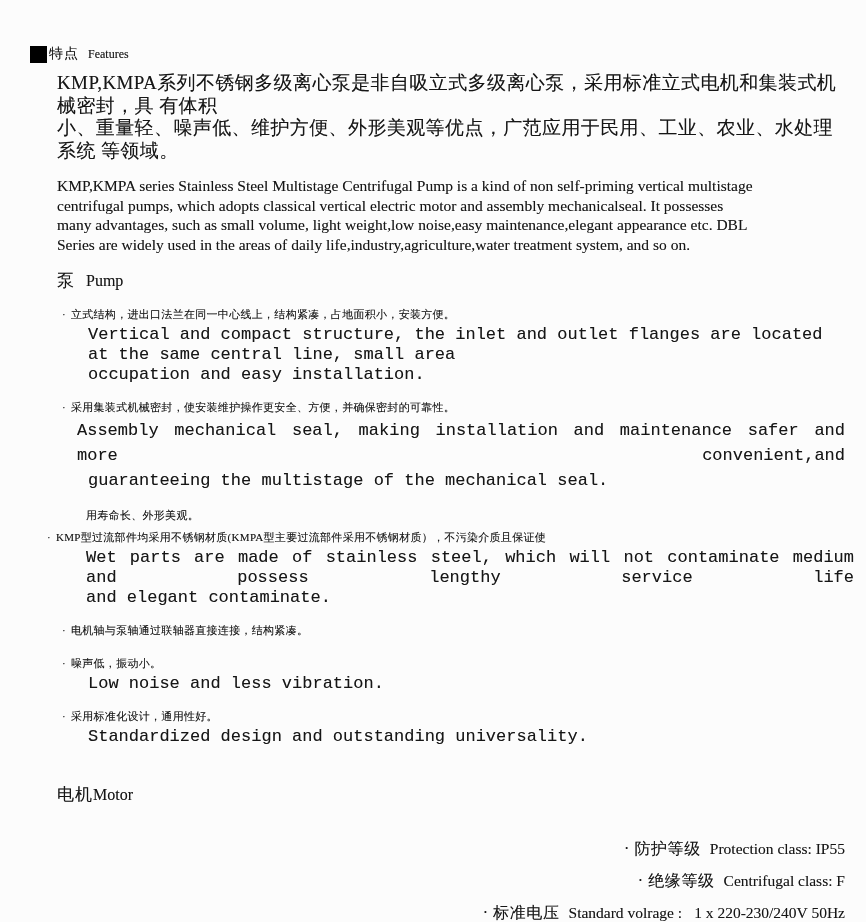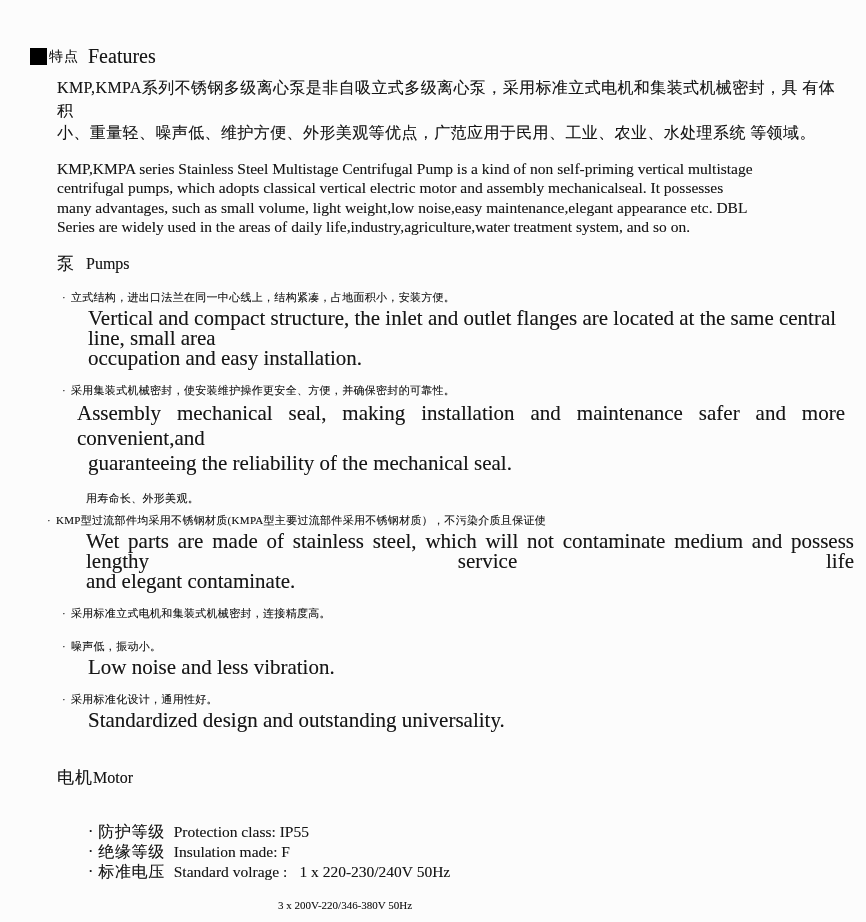--- a/index.html
+++ b/index.html
@@ -12,25 +12,25 @@
     color: #161616;
     text-shadow: 0 0 0.5px rgba(30,30,30,.4);
     overflow: hidden;
   }
   .page { padding: 45px 21px 0 30px; }
 
   
   .features-header { display: flex; align-items: center; }
   .sq { width: 17px; height: 17px; background: #000; flex: 0 0 auto; margin-right: 2px; }
   .features-header .cn { font-size: 14px; letter-spacing: 1px; }
-  .features-header .en { font-size: 20px; margin-left: 9px; }
+  .features-header .en { font-size: 12px; margin-left: 9px; }
 
   .intro-cn {
     margin: 9px 0 0 27px;
-    font-size: 16px; line-height: 22.5px;
+    font-size: 19px; line-height: 22.5px;
     letter-spacing: 0.4px;
     white-space: pre-line;
   }
   .intro-en {
     margin: 14px 0 0 27px;
     font-size: 15.5px; line-height: 19.5px;
     white-space: pre-line;
   }
 
   
@@ -40,29 +40,29 @@
   .section-header.tight .en { margin-left: 0; text-align: right; }
 
   
   .bullets { margin-left: 32px; }
   .bullet { margin-top: 11px; }
   .cn-line { font-size: 11px; line-height: 22px; letter-spacing: 0.3px; }
   .dot { margin-right: 5px; }
   .bullet.outdent { margin-left: -15px; }
   .bullet.outdent .en-line, .bullet.outdent .cn-cont { margin-left: 39px; }
   .cn-cont { margin-left: 13px; }
-  .en-line { margin-left: 26px; font-size: 21px; line-height: 20px; }
+  .en-line { margin-left: 26px; font-size: 17px; line-height: 20px; font-family: Liberation Mono, monospace; }
   .en-justify { text-align: justify; text-align-last: justify; margin-left: 15px; width: 768px; }
   .en-spread { word-spacing: 4.5px; letter-spacing: 0.3px; }
   .bullet.roomy .en-line { line-height: 25px; }
 
   
   .motor-header { margin-top: 36px; }
   .motor-items { margin-left: 58px; margin-top: 33px; }
-  .motor-item { font-size: 16px; line-height: 20px; }
+  .motor-item { margin-top: 12px; font-size: 16px; line-height: 20px; text-align: right; }
   .motor-item .cn { letter-spacing: 0.6px; }
   .motor-item .en { font-size: 15.5px; margin-left: 9px; }
   .motor-item .val { margin-left: 12px; }
   .voltage-line { margin-left: 248px; margin-top: 13px; font-size: 11px; line-height: 20px; }
 </style>
 </head>
 <body>
 
 <div class="page">
 
@@ -74,46 +74,46 @@
 
   <div class="intro-cn">KMP,KMPA系列不锈钢多级离心泵是非自吸立式多级离心泵，采用标准立式电机和集装式机械密封，具 有体积
 小、重量轻、噪声低、维护方便、外形美观等优点，广范应用于民用、工业、农业、水处理系统 等领域。</div>
   <div class="intro-en">KMP,KMPA series Stainless Steel Multistage Centrifugal Pump is a kind of non self-priming vertical multistage
 centrifugal pumps, which adopts classical vertical electric motor and assembly mechanicalseal. It possesses
 many advantages, such as small volume, light weight,low noise,easy maintenance,elegant appearance etc. DBL
 Series are widely used in the areas of daily life,industry,agriculture,water treatment system, and so on.</div>
 
   <div class="section-header">
     <span class="cn">泵</span>
-    <span class="en">Pumps</span>
+    <span class="en">Pump</span>
   </div>
 
   <div class="bullets">
 
     <div class="bullet">
       <div class="cn-line"><span class="dot">·</span><span>立式结构，进出口法兰在同一中心线上，结构紧凑，占地面积小，安装方便。</span></div>
       <div class="en-line">Vertical and compact structure, the inlet and outlet flanges are located at the same central line, small area</div>
       <div class="en-line">occupation and easy installation.</div>
     </div>
 
     <div class="bullet roomy">
       <div class="cn-line"><span class="dot">·</span><span>采用集装式机械密封，使安装维护操作更安全、方便，并确保密封的可靠性。</span></div>
       <div class="en-line en-justify">Assembly mechanical seal, making installation and maintenance safer and more convenient,and</div>
-      <div class="en-line">guaranteeing the reliability of the mechanical seal.</div>
+      <div class="en-line">guaranteeing the multistage of the mechanical seal.</div>
     </div>
 
     <div class="bullet outdent">
       <div class="cn-line cn-cont">用寿命长、外形美观。</div>
       <div class="cn-line"><span class="dot">·</span><span>KMP型过流部件均采用不锈钢材质(KMPA型主要过流部件采用不锈钢材质），不污染介质且保证使</span></div>
       <div class="en-line en-justify">Wet parts are made of stainless steel, which will not contaminate medium and possess lengthy service life</div>
       <div class="en-line">and elegant contaminate.</div>
     </div>
 
     <div class="bullet">
-      <div class="cn-line"><span class="dot">·</span><span>采用标准立式电机和集装式机械密封，连接精度高。</span></div>
+      <div class="cn-line"><span class="dot">·</span><span>电机轴与泵轴通过联轴器直接连接，结构紧凑。</span></div>
     </div>
 
     <div class="bullet">
       <div class="cn-line"><span class="dot">·</span><span>噪声低，振动小。</span></div>
       <div class="en-line">Low noise and less vibration.</div>
     </div>
 
     <div class="bullet">
       <div class="cn-line"><span class="dot">·</span><span>采用标准化设计，通用性好。</span></div>
       <div class="en-line">Standardized design and outstanding universality.</div>
@@ -123,21 +123,21 @@
 
   <div class="section-header tight motor-header">
     <span class="cn">电机</span><span class="en">Motor</span>
   </div>
 
   <div class="motor-items">
     <div class="motor-item">
       <span class="dot">·</span><span class="cn">防护等级</span><span class="en">Protection class: IP55</span>
     </div>
     <div class="motor-item">
-      <span class="dot">·</span><span class="cn">绝缘等级</span><span class="en">Insulation made: F</span>
+      <span class="dot">·</span><span class="cn">绝缘等级</span><span class="en">Centrifugal class: F</span>
     </div>
     <div class="motor-item">
       <span class="dot">·</span><span class="cn">标准电压</span><span class="en">Standard volrage :</span><span class="en val">1 x 220-230/240V 50Hz</span>
     </div>
   </div>
 
   <div class="voltage-line">3 x 200V-220/346-380V 50Hz</div>
   <div class="voltage-line">3 x 220V-240/380-415V 50Hz</div>
 
 </div>

